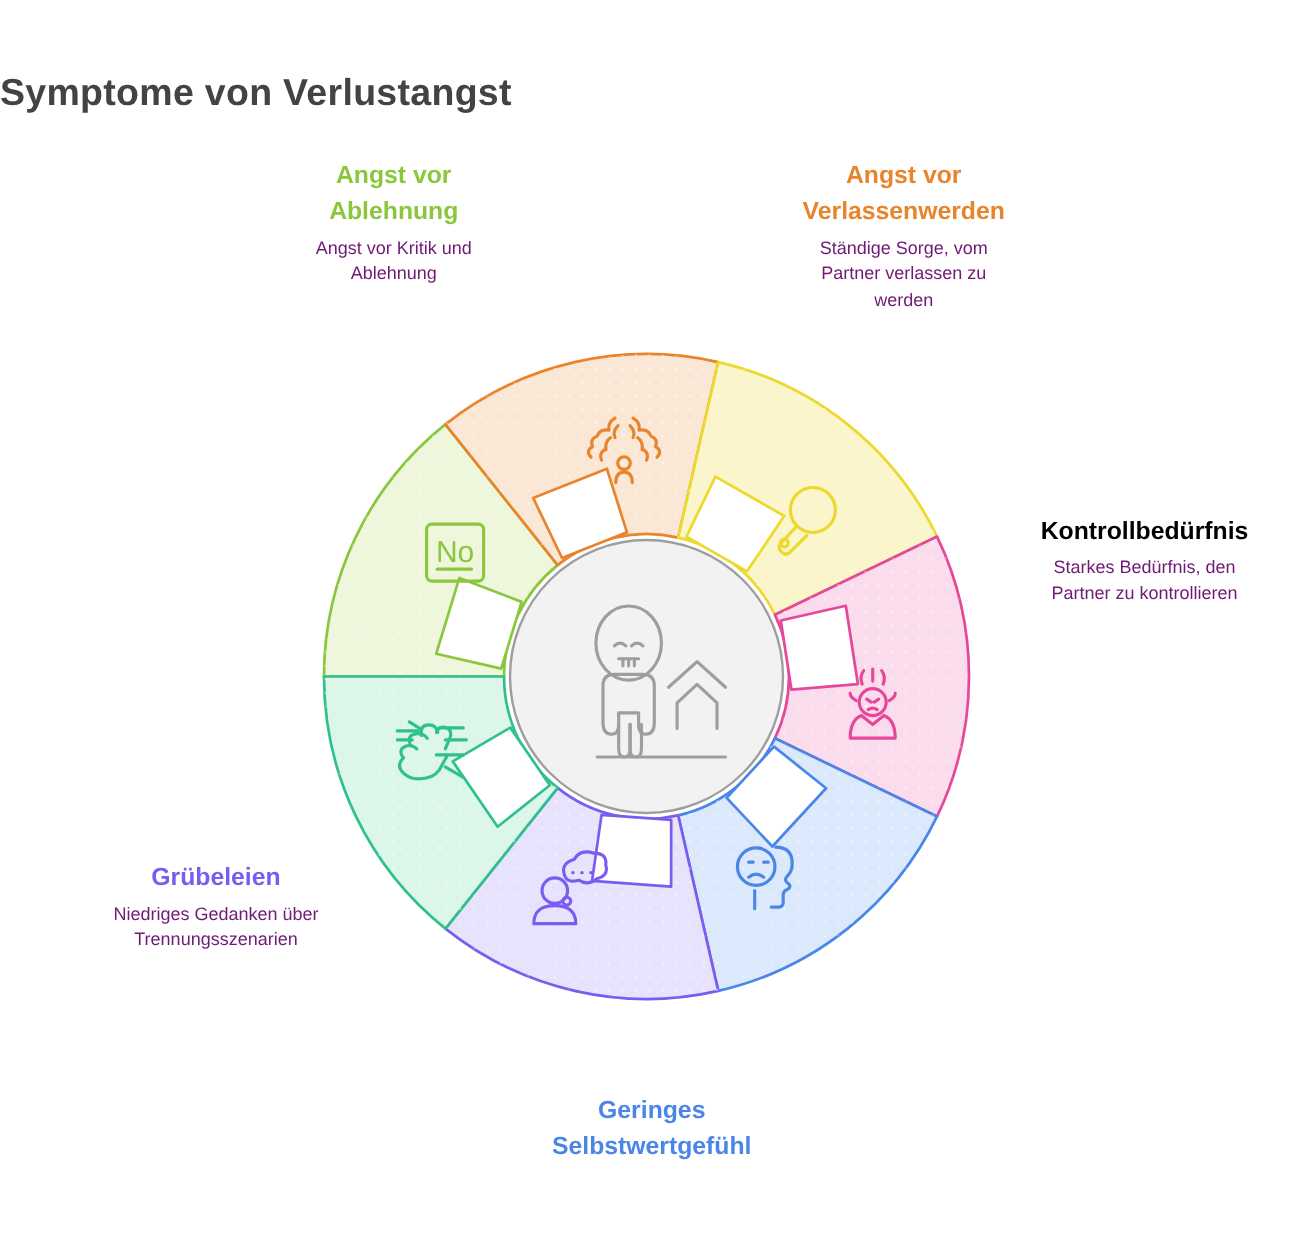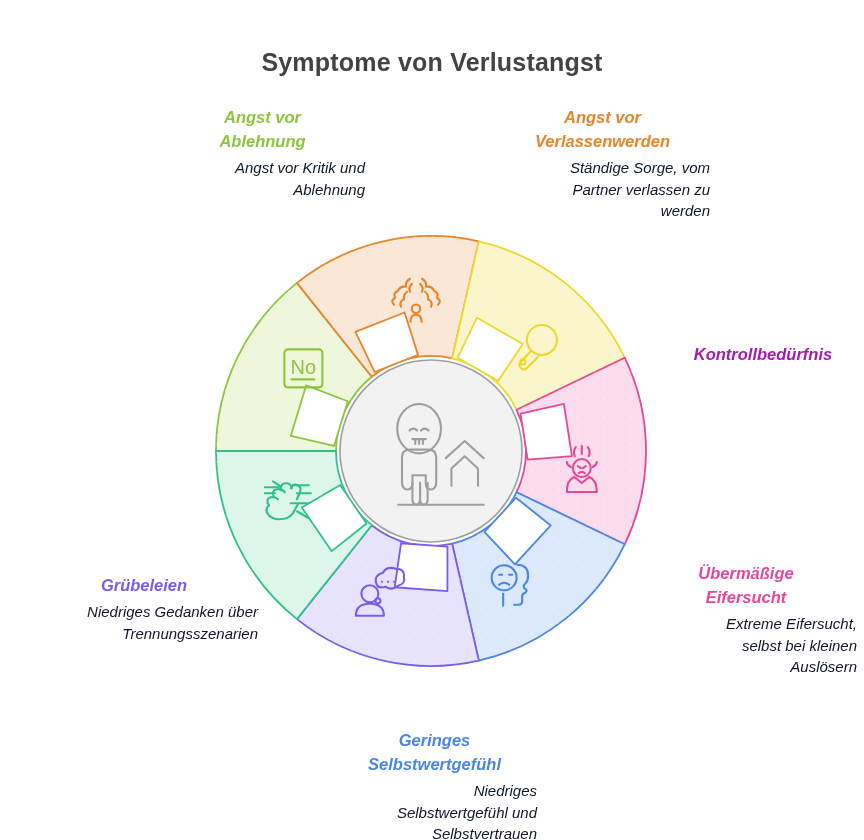--- a/index.html
+++ b/index.html
@@ -22,21 +22,21 @@
     width: 864px;
     height: 840px;
   }
 
   
   #page-title {
     position: absolute;
     left: 0;
     top: 48px;
     width: 864px;
-    text-align: center;
+    text-align: left;
     font-size: 25px;
     font-weight: bold;
     color: #434343;
     letter-spacing: .2px;
   }
 
   
   #wheel-wrap {
     position: absolute;
     left: 431px;
@@ -50,35 +50,33 @@
     top: -220px;
     width: 440px;
     height: 440px;
     overflow: visible;
   }
 
   
   .callout {
     position: absolute;
     text-align: center;
-    font-style: italic;
   }
   .callout .ttl {
     font-size: 16.5px;
     font-weight: bold;
     line-height: 1.45;
     margin: 0 0 3px 0;
     white-space: pre-line;
   }
   .callout .desc {
-    font-size: 15px;
+    font-size: 12px;
     line-height: 1.45;
-    color: #0f172a;
+    color: #701a75;
     white-space: pre-line;
-    text-align: right;
   }
 
   #callout-0 { left: 160px;  top: 106px; width: 205px; }
   #callout-1 { left: 495px;  top: 106px; width: 215px; }
   #callout-2 { left: 664px;  top: 343px; width: 198px; }
   #callout-3 { left: 635px;  top: 562px; width: 222px; }
   #callout-4 { left: 332px;  top: 682px; width: 205px; margin-top: 47px; }
   #callout-5 { left: 30px;   top: 574px; width: 228px; }
   #callout-6 { left: 12px;   top: 335px; width: 222px; }
 </style>
@@ -213,35 +211,27 @@
 Ablehnung</div>
   </div>
   <div class="callout" id="callout-1">
     <div class="ttl" style="color: rgb(232, 132, 42);">Angst vor
 Verlassenwerden</div>
     <div class="desc">Ständige Sorge, vom
 Partner verlassen zu
 werden</div>
   </div>
   <div class="callout" id="callout-2">
-    <div class="ttl" style="color: #a21caf;">Kontrollbedürfnis</div>
-  </div>
-  <div class="callout" id="callout-3">
-    <div class="ttl" style="color: rgb(229, 72, 154);">Übermäßige
-Eifersucht</div>
-    <div class="desc">Extreme Eifersucht,
-selbst bei kleinen
-Auslösern</div>
+    <div class="ttl" style="color: #000000;">Kontrollbedürfnis</div>
+    <div class="desc">Starkes Bedürfnis, den
+Partner zu kontrollieren</div>
   </div>
   <div class="callout" id="callout-4">
     <div class="ttl" style="color: rgb(74, 134, 232);">Geringes
 Selbstwertgefühl</div>
-    <div class="desc">Niedriges
-Selbstwertgefühl und
-Selbstvertrauen</div>
   </div>
   <div class="callout" id="callout-5">
     <div class="ttl" style="color: rgb(122, 92, 240);">Grübeleien</div>
     <div class="desc">Niedriges Gedanken über
 Trennungsszenarien</div>
   </div>
 
 </div>
 
 </body></html>

